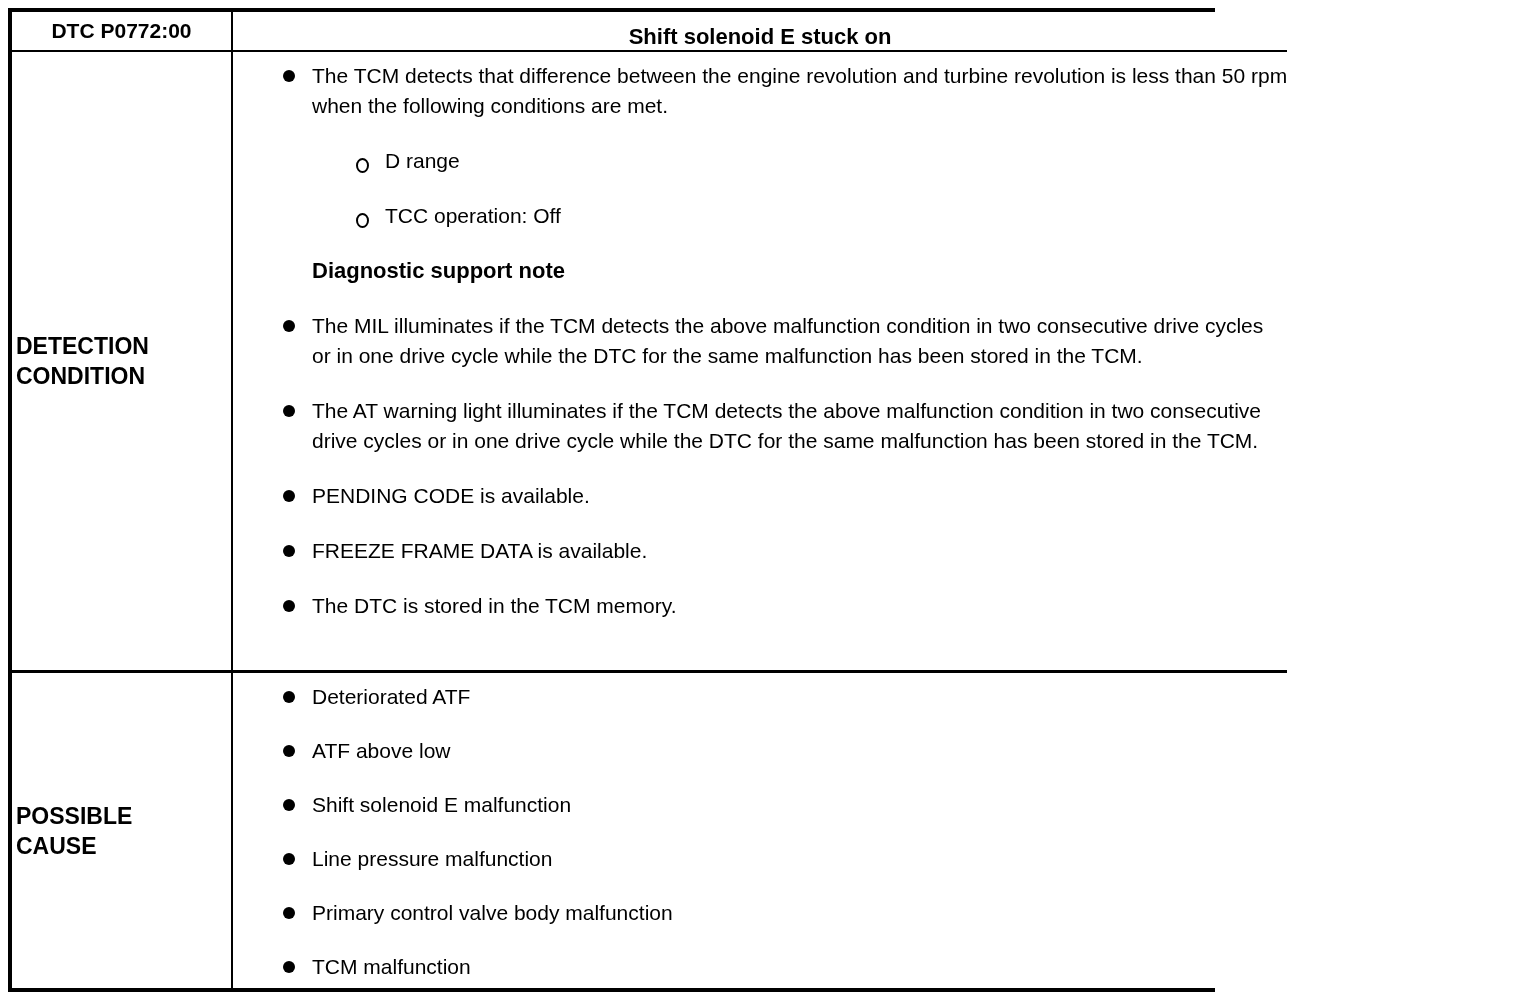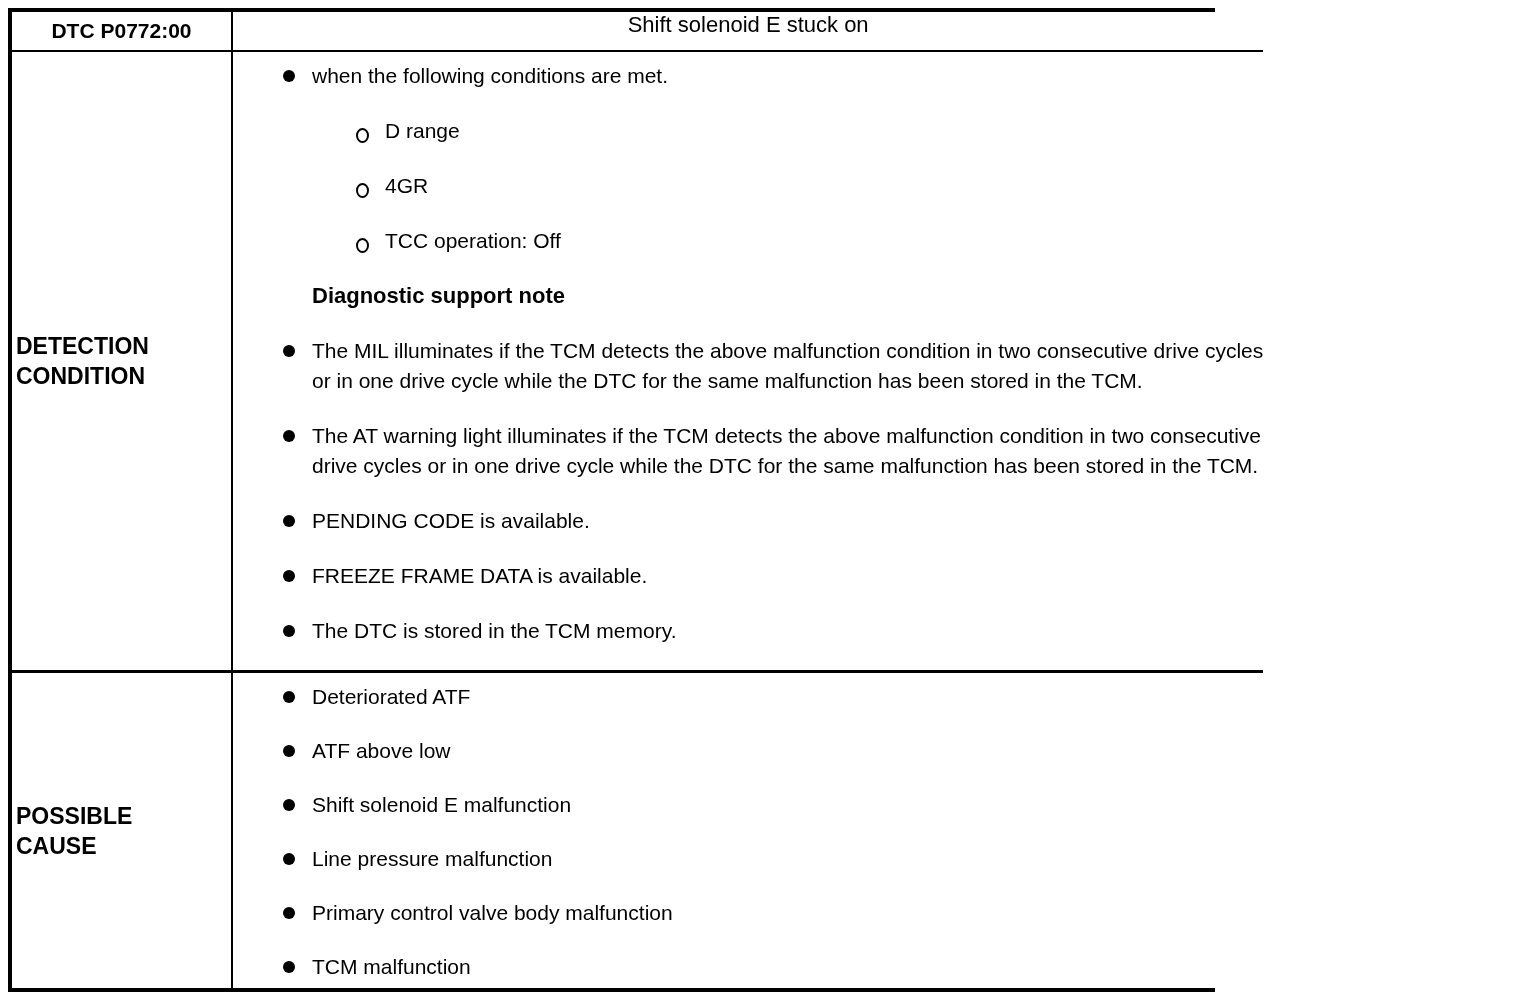--- a/index.html
+++ b/index.html
@@ -37,23 +37,23 @@
 
   .dtc-code-cell {
     display: flex;
     align-items: center;
     justify-content: center;
     font-weight: bold;
     font-size: 21px;
   }
   .title-cell {
     display: flex;
-    align-items: flex-start;
+    align-items: flex-end;
     justify-content: center;
-    font-weight: normal;
+    font-weight: bold;
     font-size: 22px;
   }
   .label-cell {
     display: flex;
     flex-direction: column;
     justify-content: center;
     padding-left: 4px;
     font-weight: bold;
     font-size: 23px;
     line-height: 30px;
@@ -120,31 +120,28 @@
 
     <div class="cell col-divider mid-divider label-cell">
       <div>DETECTION</div>
       <div>CONDITION</div>
     </div>
     <div class="cell mid-divider content-cell">
 
       <div class="bullet-item">
         <span class="bullet-mark"></span>
         <span>
+          <div class="line">The TCM detects that difference between the engine revolution and turbine revolution is less than 50 rpm</div>
           <div class="line">when the following conditions are met.</div>
         </span>
       </div>
 
       <div class="sub-bullet-item">
         <span class="sub-bullet-mark"></span>
         <span class="line">D range</span>
-      </div>
-      <div class="sub-bullet-item">
-        <span class="sub-bullet-mark"></span>
-        <span class="line">4GR</span>
       </div>
       <div class="sub-bullet-item">
         <span class="sub-bullet-mark"></span>
         <span class="line">TCC operation: Off</span>
       </div>
 
       <div class="note-heading">Diagnostic support note</div>
 
       <div class="bullet-item">
         <span class="bullet-mark"></span>

